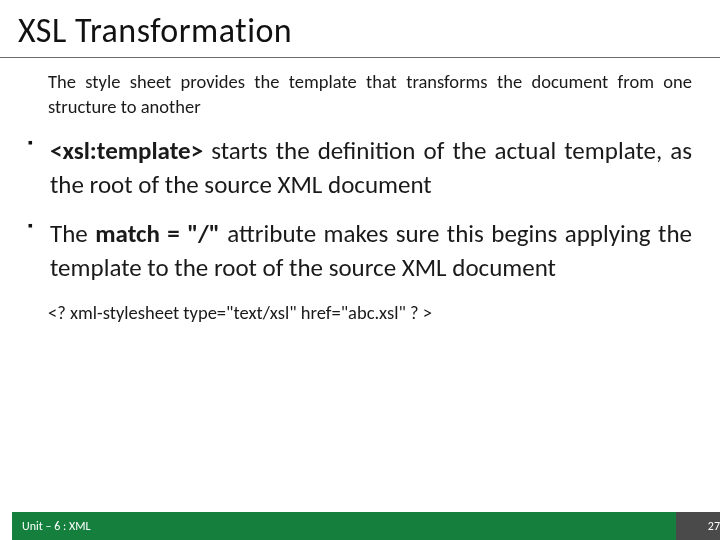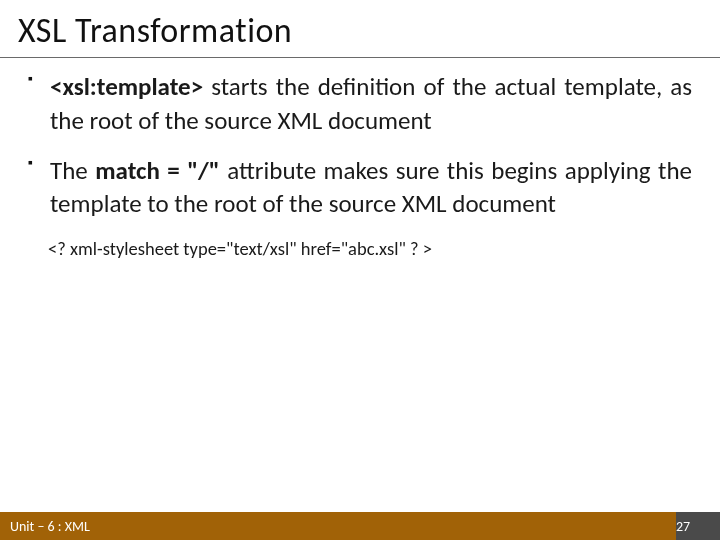--- a/index.html
+++ b/index.html
@@ -62,59 +62,60 @@
     color: #111;
   }
   .code-line {
     font-size: 18.5px;
     margin: 4px 0 0 20px;
     text-align: left;
   }
   .b { font-weight: 700; }
   .footer {
     position: absolute;
-    left: 0;
+    left: 12px;
     right: 0;
     bottom: 0;
     height: 28px;
-    background: #a16207;
+    background: #15803d;
     color: #ffffff;
     display: flex;
     align-items: center;
-    font-size: 14px;
+    font-size: 12px;
   }
   .footer .unit {
     padding-left: 10px;
     flex: 0 0 auto;
   }
   .footer .spacer { flex: 1; }
   .footer .pagewrap {
     background: #4a4a4a;
     width: 44px;
     text-align: center;
     align-self: stretch;
     display: flex;
     align-items: center;
-    justify-content: flex-start;
+    justify-content: flex-end;
   }
   .footer .inst {
     padding: 0 12px 0 16px;
     flex: 0 0 auto;
   }
 </style>
 </head>
 <body>
 
 <div class="slide">
 
   <div class="title">XSL Transformation</div>
   <hr class="title-rule">
 
   <div class="content">
 
+    <p class="lead">The style sheet provides the template that transforms the document from one structure to another</p>
 
     <ul class="bullets">
       <li>
         <span class="b">&lt;xsl:template&gt;</span><span> starts the definition of the actual template, as the root of the source XML document</span>
       </li>
       <li>
         <span>The </span><span class="b">match = "/"</span><span> attribute makes sure this begins applying the template to the root of the source XML document</span>
       </li>
     </ul>
 

